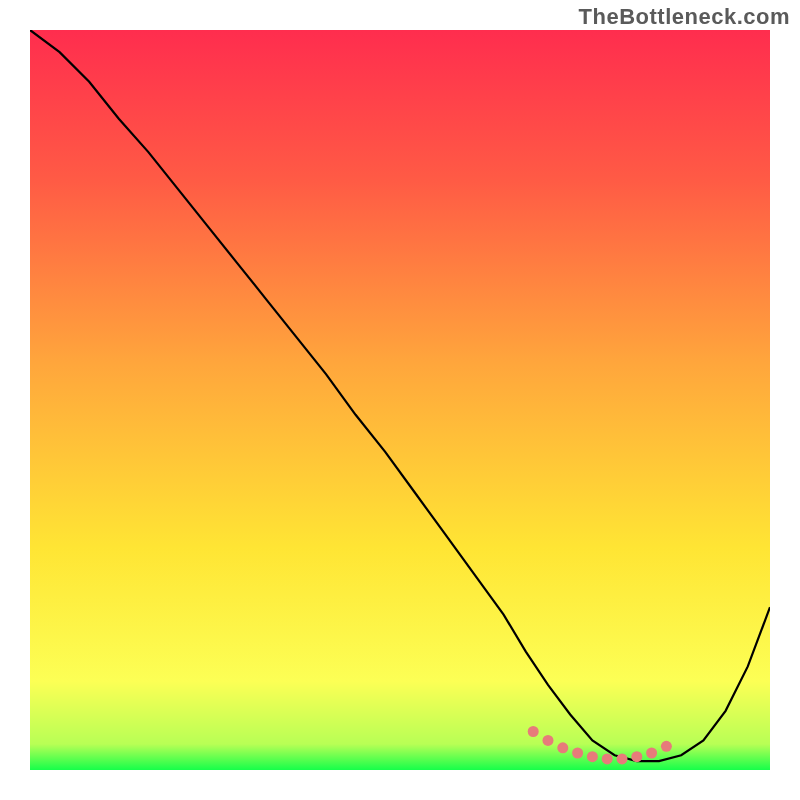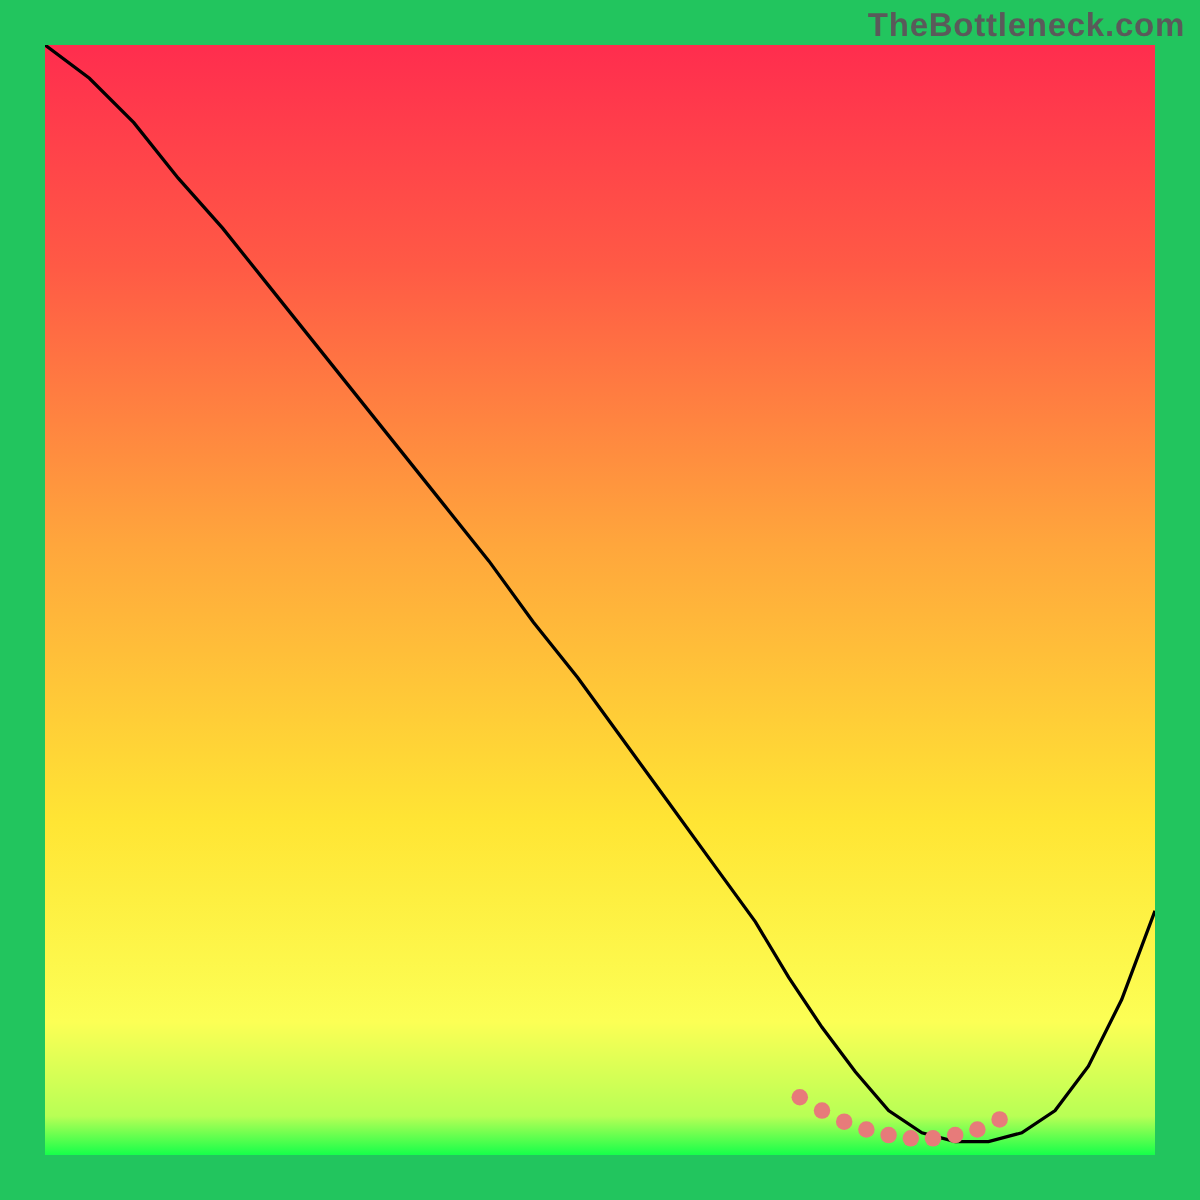--- a/index.html
+++ b/index.html
@@ -8,21 +8,21 @@
     width: 800px;
     height: 800px;
     background: #000;
     overflow: hidden;
     font-family: Arial, Helvetica, sans-serif;
   }
   .frame {
     position: relative;
     width: 800px;
     height: 800px;
-    background: #22c55e;
+    background: #ffffff;
   }
   .watermark {
     position: absolute;
     top: 4px;
     right: 10px;
     color: #5a5a5a;
     font-size: 22px;
     font-weight: 600;
     letter-spacing: 0.5px;
     z-index: 10;

